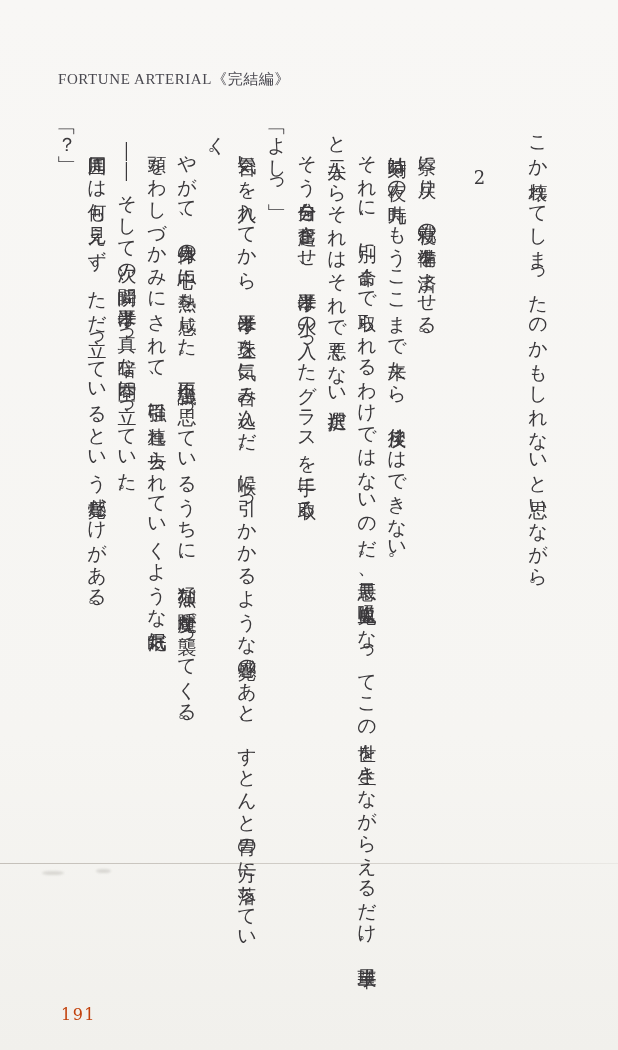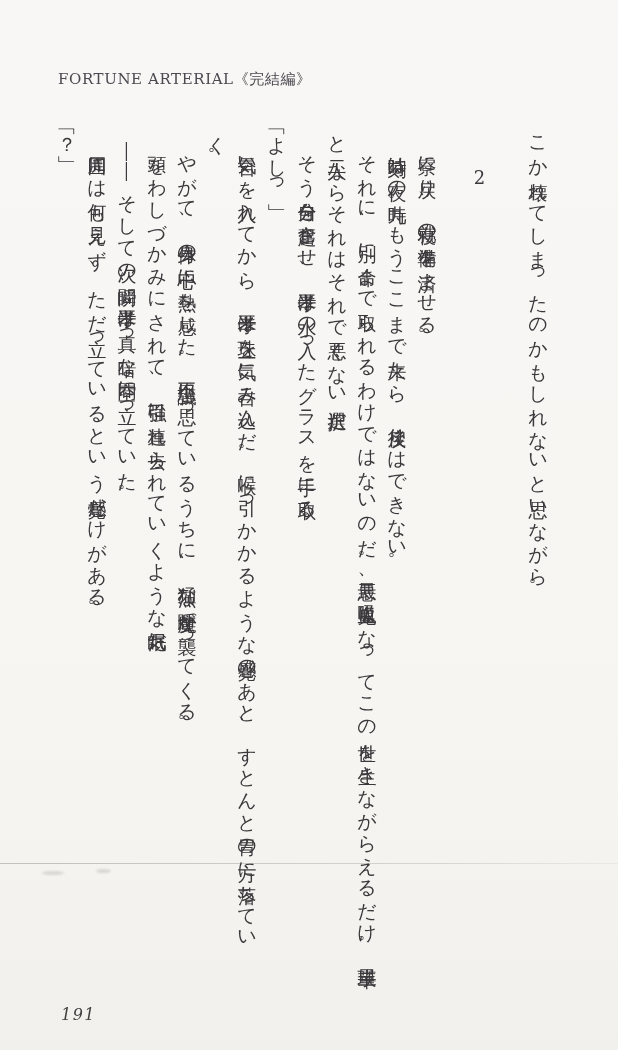--- a/index.html
+++ b/index.html
@@ -19,20 +19,21 @@
     inset: 0;
   }
   .running-header {
     position: absolute;
     top: 70px;
     left: 58px;
     font-size: 15px;
     letter-spacing: 0.6px;
     color: #4a4950;
     white-space: nowrap;
+    font-family: Liberation Serif, serif;
   }
   .vtext {
     position: absolute;
     top: 123px;
     right: 64px;
     width: 502px;
     height: 845px;
     writing-mode: vertical-rl;
     text-orientation: mixed;
     font-size: 19px;
@@ -78,23 +79,22 @@
     background: rgba(140,135,128,0.25);
     filter: blur(1px);
   }
   .smudge.s1 { top: 871px; left: 42px; width: 22px; }
   .smudge.s2 { top: 869px; left: 96px; width: 15px; }
   .pagenum {
     position: absolute;
     top: 1005px;
     left: 61px;
     font-size: 16px;
-    font-style: italic;
     letter-spacing: 1.5px;
-    color: #404040;
+    color: #c2410c;
   }
 </style>
 </head>
 <body>
 
 <div class="page">
 
   <div class="running-header">FORTUNE ARTERIAL《完結編》</div>
 
   <div class="vtext">

